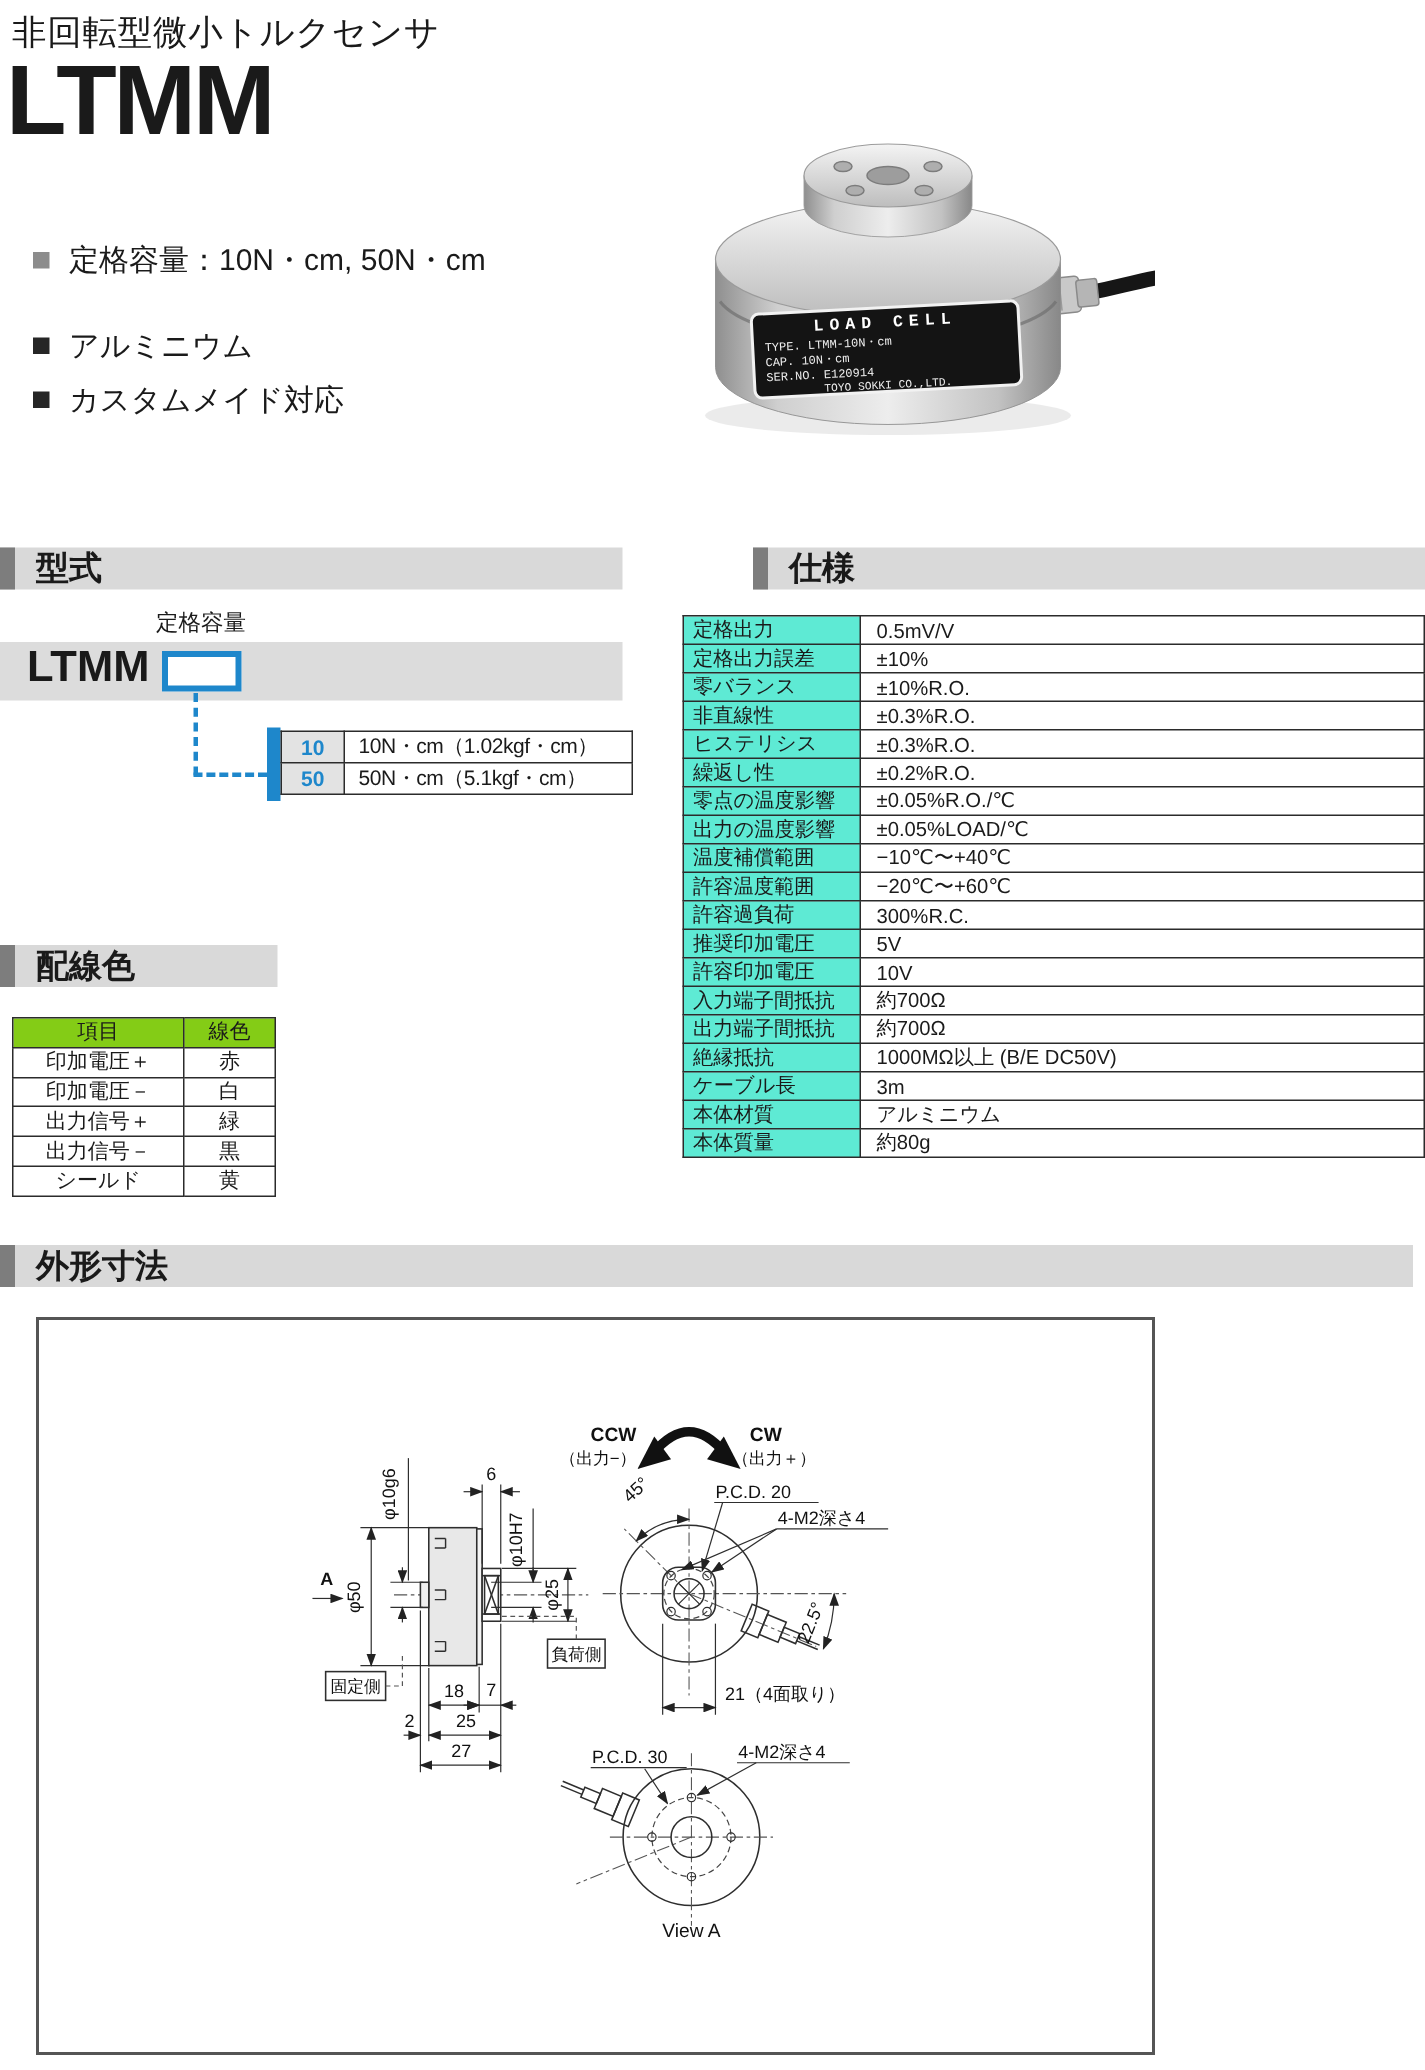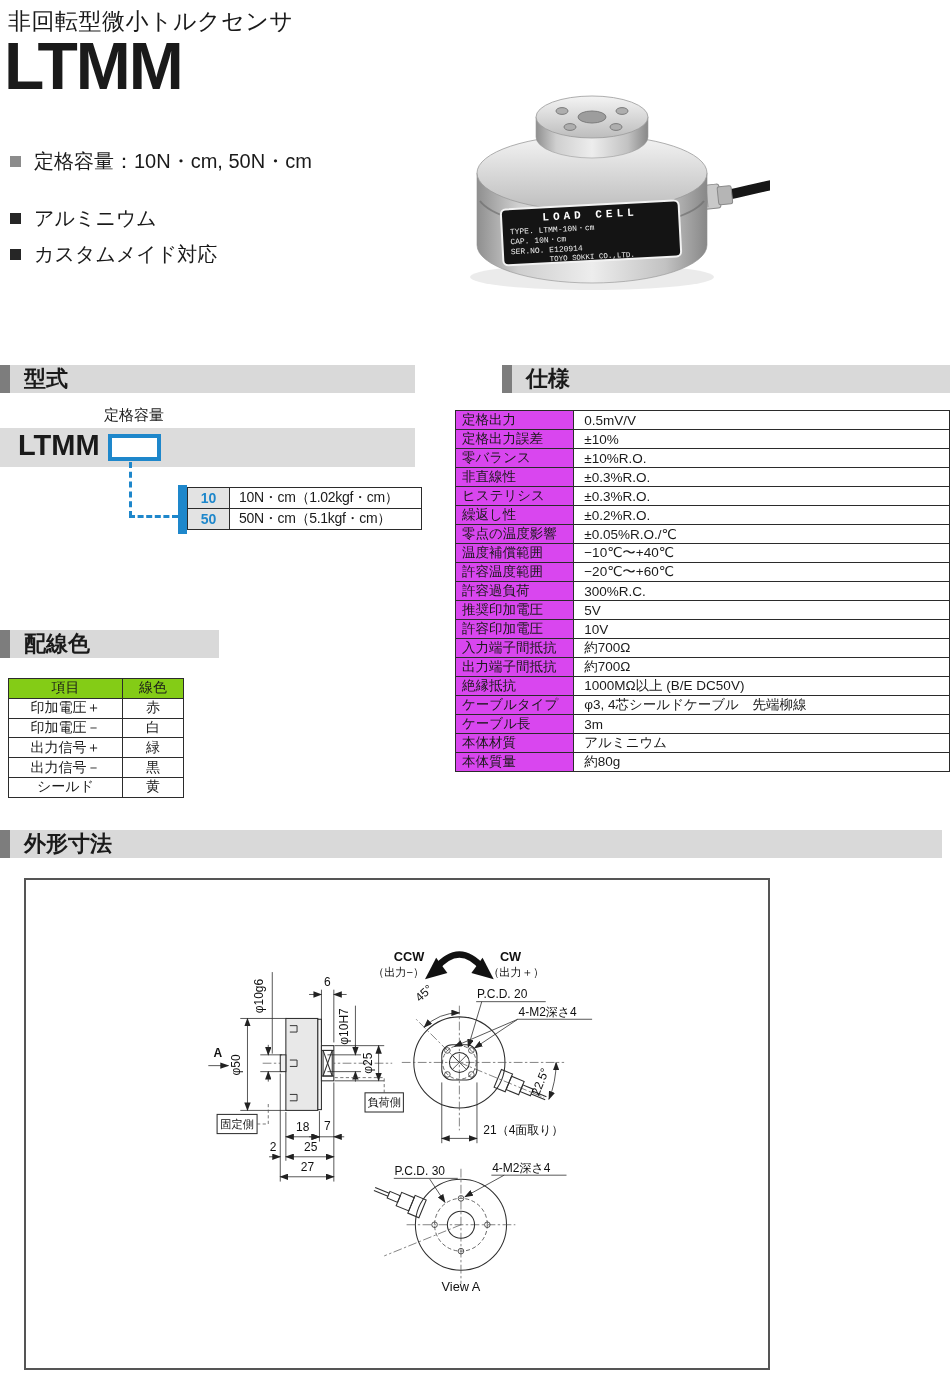--- a/index.html
+++ b/index.html
@@ -4,49 +4,49 @@
 <style>
   html,body{margin:0;padding:0;}
   body{
     width:950px;height:1380px;position:relative;background:#ffffff;
     font-family:"Liberation Sans","DejaVu Sans",sans-serif;color:#1a1a1a;
     overflow:hidden;
   }
   
   .subtitle{position:absolute;left:8px;top:6px;font-size:23px;letter-spacing:0.5px;}
   .title{position:absolute;left:4px;top:28px;font-size:66px;font-weight:900;letter-spacing:-2px;}
-  .features{position:absolute;left:10px;top:148px;list-style:none;margin:0;padding:0;}
+  .features{position:absolute;left:10px;top:148px;list-style:none;margin:12px;padding:0;}
   .feature{display:flex;align-items:center;font-size:20px;margin-bottom:9px;}
   .feature:first-child{margin-bottom:30px;}
   .bullet{width:11px;height:11px;margin-right:13px;flex:none;}
   .photo{position:absolute;left:440px;top:55px;width:330px;height:245px;}
   
   .sec-head{position:absolute;height:28px;background:#d9d9d9;}
   .sec-head .bar{position:absolute;left:0;top:0;bottom:0;width:10px;background:#7d7d7d;}
   .sec-head .t{position:absolute;left:24px;top:0;line-height:28px;font-size:22px;font-weight:bold;}
   #head-model{left:0;top:365px;width:415px;}
   #head-spec{left:455px;top:365px;width:487px;margin-left:47px;}
-  #head-wiring{left:0;top:630px;width:219px;}
+  #head-wiring{left:0;top:630px;width:185px;}
   #head-dim{left:0;top:830px;width:942px;}
   
   .cap-label{position:absolute;left:104px;top:406px;font-size:15px;}
   .model-band{position:absolute;left:0;top:428px;width:415px;height:39px;background:#dcdcdc;}
   .model-prefix{position:absolute;left:18px;top:429px;font-size:29px;font-weight:800;letter-spacing:0;}
   .model-box{position:absolute;left:108px;top:434px;width:45px;height:19px;background:#fff;border:4px solid #1e87cb;}
   .dash-v{position:absolute;left:129px;top:462px;height:55px;width:0;border-left:3px dashed #1e87cb;}
   .dash-h{position:absolute;left:129px;top:515px;width:49px;height:0;border-top:3px dashed #1e87cb;}
   .opt-bar{position:absolute;left:178px;top:485px;width:9px;height:49px;background:#1e87cb;}
   .opt-table{position:absolute;left:187px;top:487px;border-collapse:collapse;font-size:14px;}
   .opt-table td{border:1.6px solid #2b2b2b;height:20px;padding:0;}
   .opt-table td.code{width:41px;background:#e3e3e3;color:#1e87cb;font-weight:bold;text-align:center;}
   .opt-table td.desc{width:182px;padding:0 0 0 9px;letter-spacing:-0.3px;}
   
   .spec-table{position:absolute;left:455px;top:410px;border-collapse:collapse;font-size:13.5px;table-layout:fixed;}
   .spec-table td{border:1.4px solid #2b2b2b;height:17.7px;padding:0;white-space:nowrap;}
-  .spec-table td.sl{width:112px;background:#d946ef;padding-left:6px;}
+  .spec-table td.sl{width:112px;background:#5eead4;padding-left:6px;}
   .spec-table td.sv{width:372px;padding-left:10px;}
   
   .wiring-table{position:absolute;left:8px;top:678px;border-collapse:collapse;font-size:14px;text-align:center;}
   .wiring-table th,.wiring-table td{border:1.5px solid #2b2b2b;height:18.8px;padding:0;font-weight:normal;}
   .wiring-table .c1{width:113px;}
   .wiring-table .c2{width:60px;}
   .wiring-table th{background:#84cc16;font-family:Liberation Serif, serif;}
   
   .draw-box{position:absolute;left:24px;top:878px;width:746px;height:492px;border:2px solid #555;box-sizing:border-box;background:#fff;}
   .draw-box svg{display:block;width:100%;height:100%;}
@@ -191,20 +191,24 @@
       </tr>
       <tr>
         <td class="sl">繰返し性</td>
         <td class="sv">±0.2%R.O.</td>
       </tr>
       <tr>
         <td class="sl">零点の温度影響</td>
         <td class="sv">±0.05%R.O./℃</td>
       </tr>
       <tr>
+        <td class="sl">出力の温度影響</td>
+        <td class="sv">±0.05%LOAD/℃</td>
+      </tr>
+      <tr>
         <td class="sl">温度補償範囲</td>
         <td class="sv">−10℃〜+40℃</td>
       </tr>
       <tr>
         <td class="sl">許容温度範囲</td>
         <td class="sv">−20℃〜+60℃</td>
       </tr>
       <tr>
         <td class="sl">許容過負荷</td>
         <td class="sv">300%R.C.</td>
@@ -221,24 +225,20 @@
         <td class="sl">入力端子間抵抗</td>
         <td class="sv">約700Ω</td>
       </tr>
       <tr>
         <td class="sl">出力端子間抵抗</td>
         <td class="sv">約700Ω</td>
       </tr>
       <tr>
         <td class="sl">絶縁抵抗</td>
         <td class="sv">1000MΩ以上 (B/E DC50V)</td>
-      </tr>
-      <tr>
-        <td class="sl">ケーブルタイプ</td>
-        <td class="sv">φ3, 4芯シールドケーブル　先端柳線</td>
       </tr>
       <tr>
         <td class="sl">ケーブル長</td>
         <td class="sv">3m</td>
       </tr>
       <tr>
         <td class="sl">本体材質</td>
         <td class="sv">アルミニウム</td>
       </tr>
       <tr>

